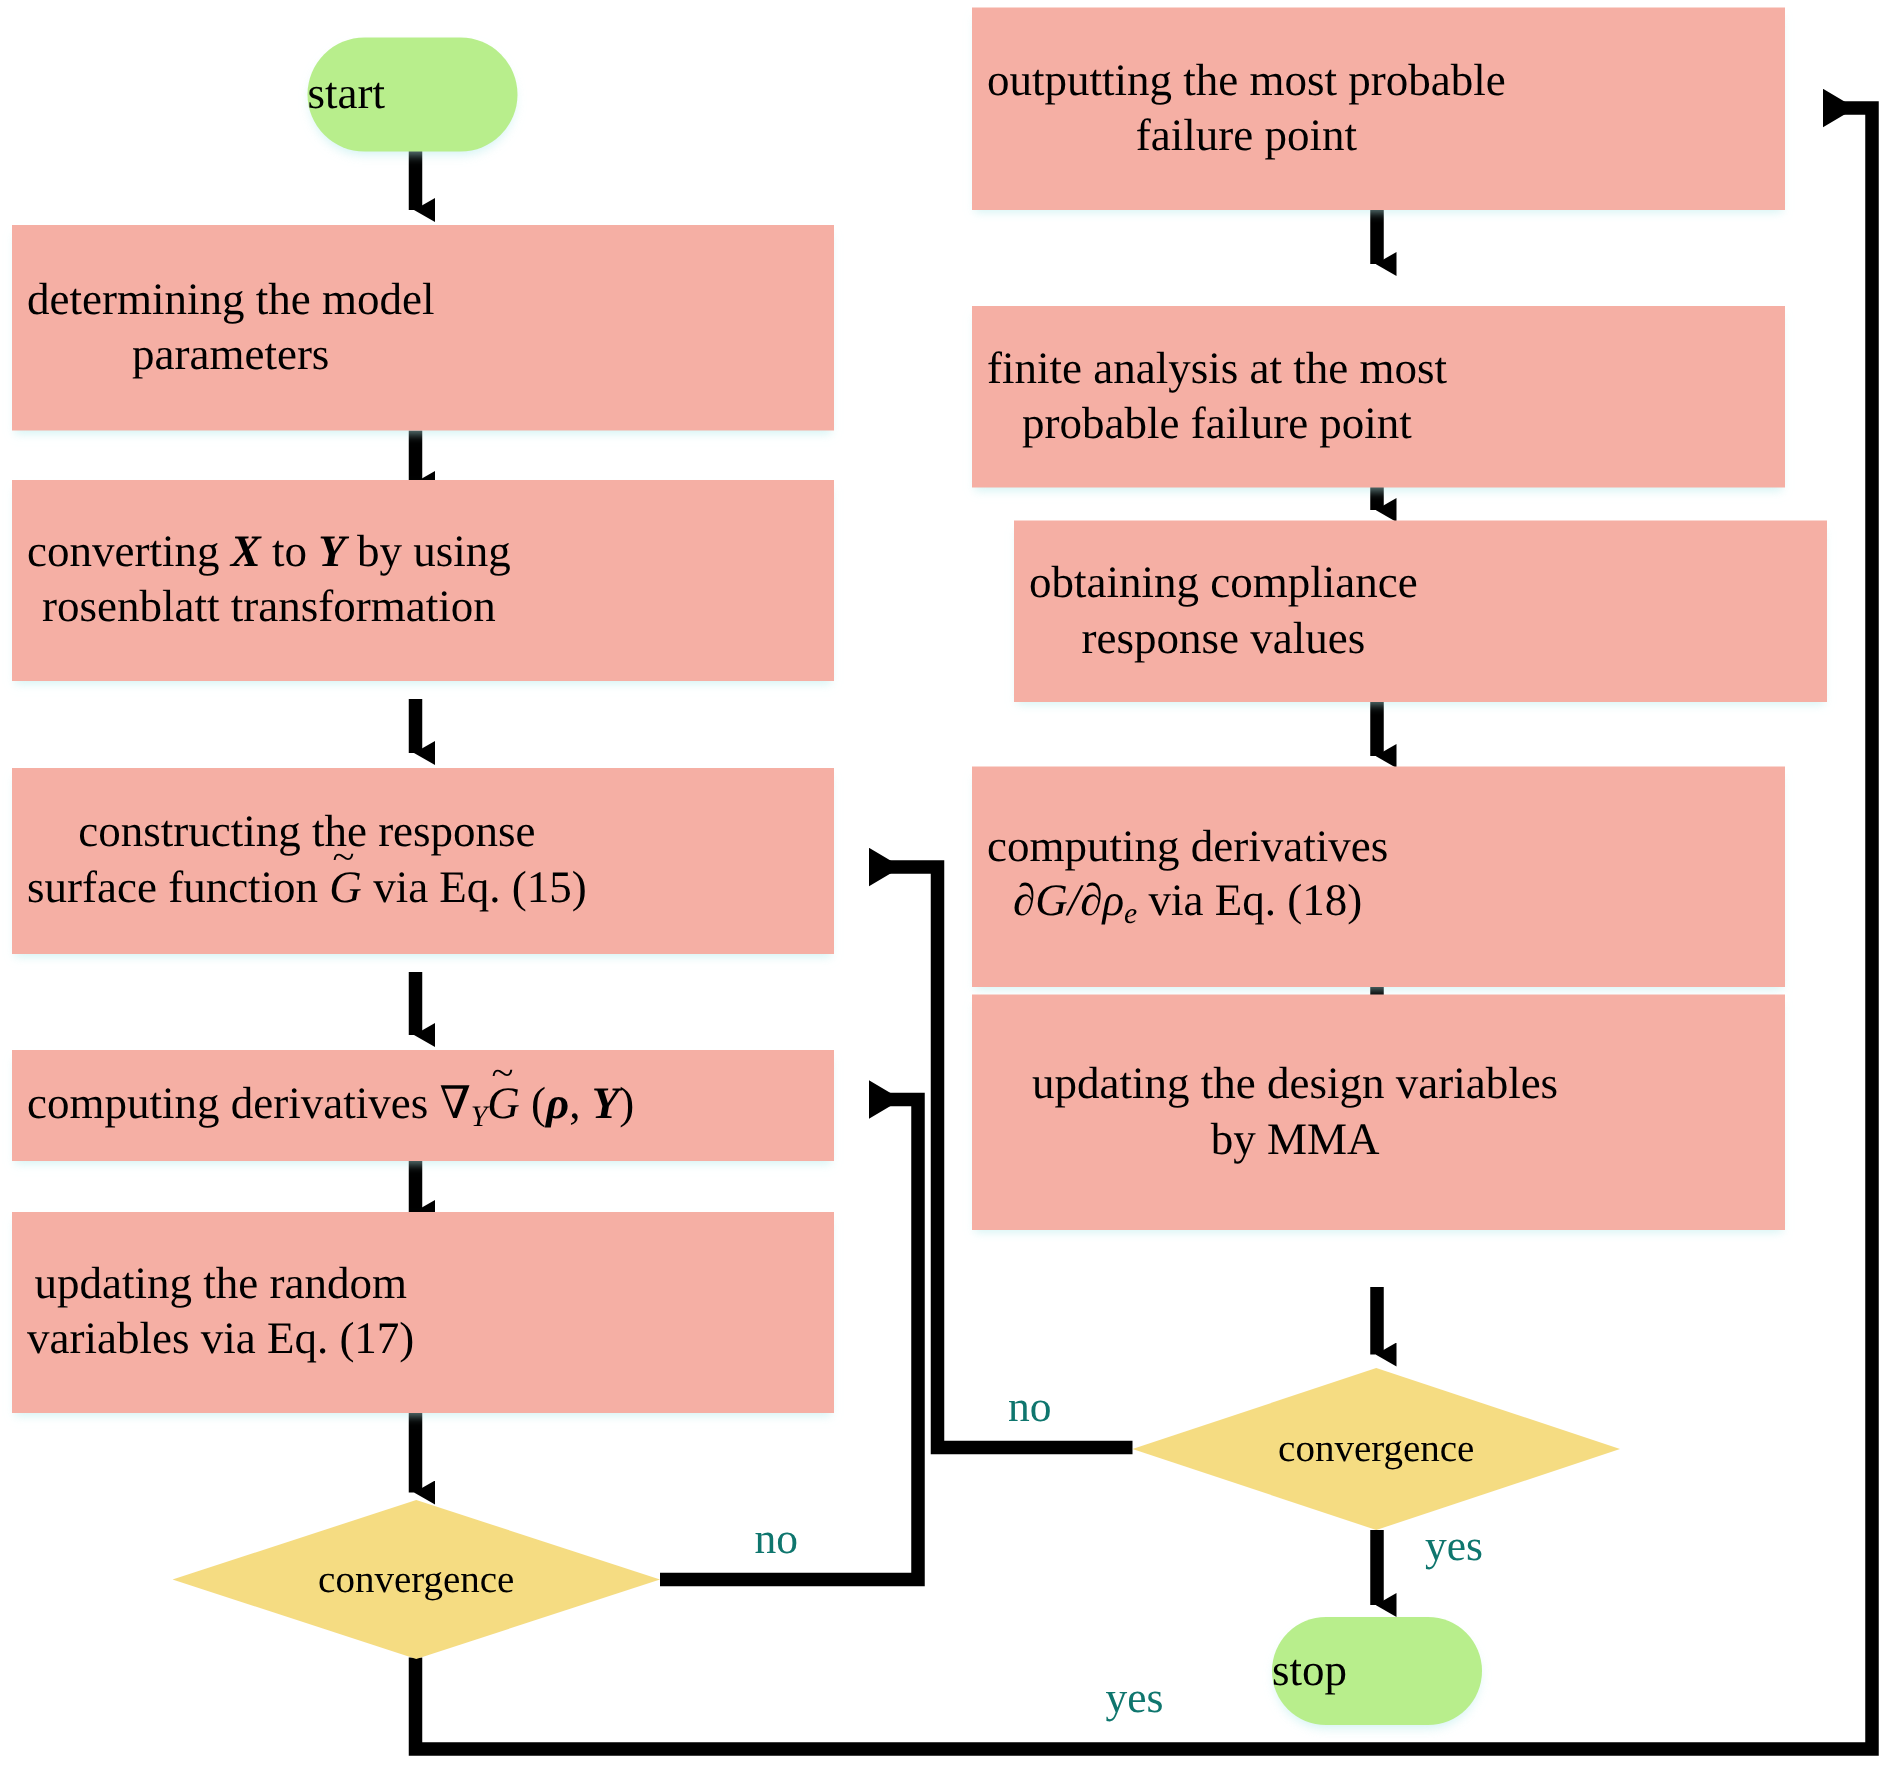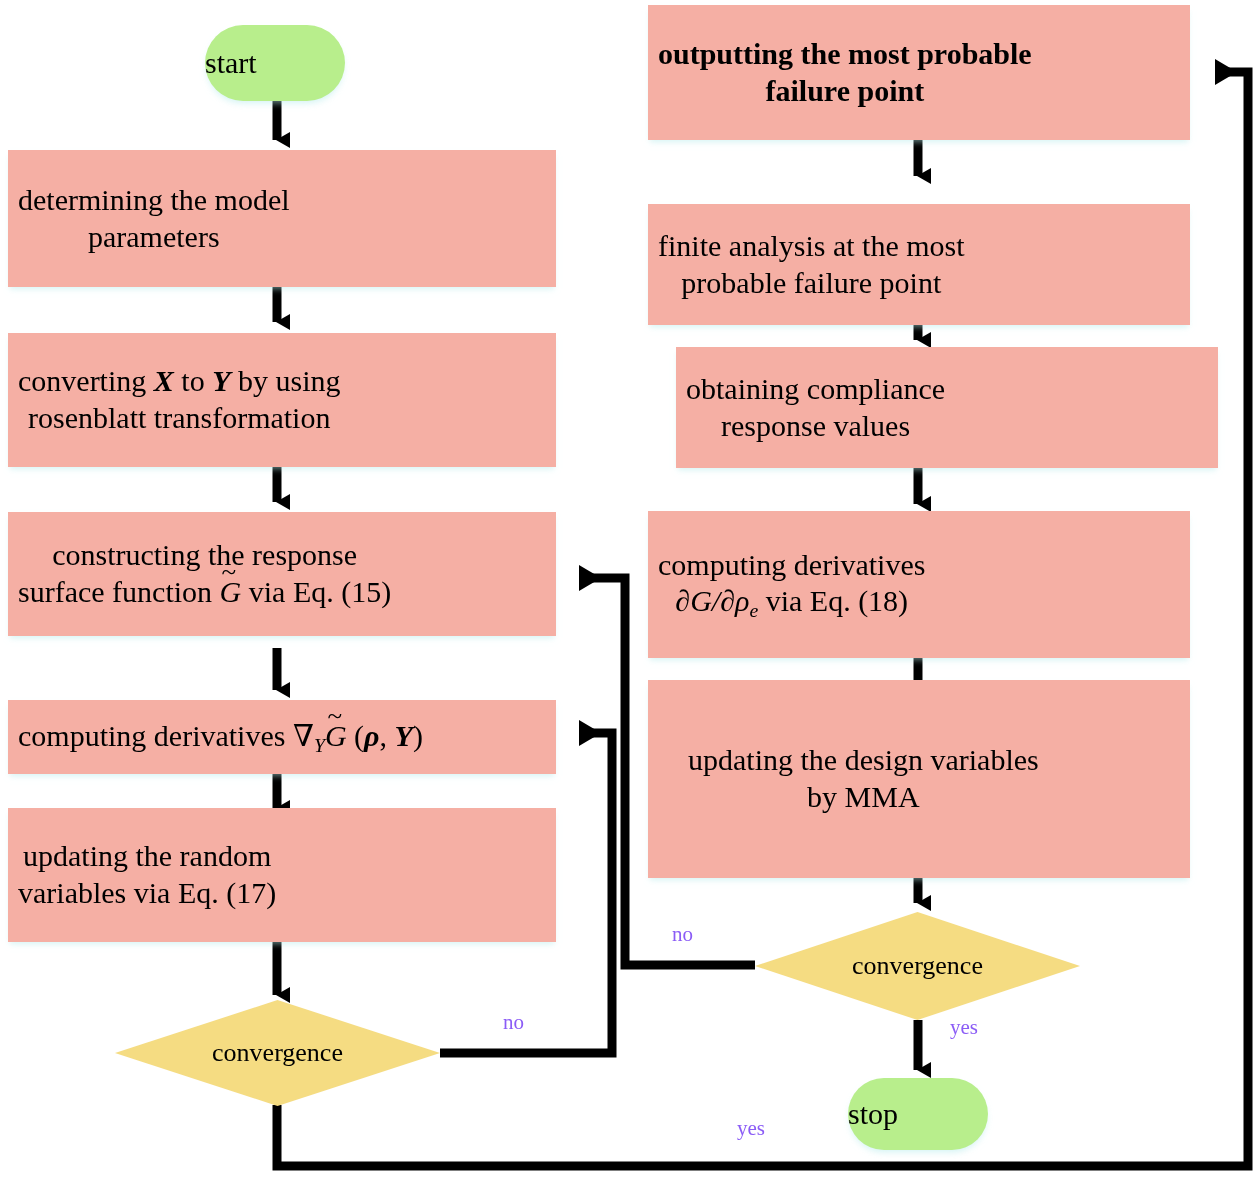--- a/index.html
+++ b/index.html
@@ -51,22 +51,22 @@
     inset: 0;
     display: flex;
     align-items: center;
     justify-content: center;
     font-size: 26px;
     color: #000;
     z-index: 2;
   }
   .edge-label {
     position: absolute;
-    font-size: 21px;
-    color: #8b5cf6;
+    font-size: 29px;
+    color: #0f766e;
     white-space: nowrap;
   }
   svg.wires {
     position: absolute;
     left: 0;
     top: 0;
     width: 1260px;
     height: 1179px;
     pointer-events: none;
   }
@@ -133,21 +133,21 @@
     <span>start</span>
   </div>
 
   <div class="node proc" style="left:8px; top:150px; width:548px; height:137px;">
     <div>
       <div>determining the model</div>
       <div>parameters</div>
     </div>
   </div>
 
-  <div class="node proc" style="left:8px; top:333px; width:548px; height:134px;">
+  <div class="node proc" style="left:8px; top:320px; width:548px; height:134px;">
     <div>
       <div><span>converting </span><span class="mbi">X</span><span> to </span><span class="mbi">Y</span><span> by using</span></div>
       <div>rosenblatt transformation</div>
     </div>
   </div>
 
   <div class="node proc" style="left:8px; top:512px; width:548px; height:124px;">
     <div>
       <div>constructing the response</div>
       <div><span>surface function </span><span class="tilde-g">G</span><span> via Eq. (15)</span></div>
@@ -166,21 +166,21 @@
   </div>
 
   <div class="dec-wrap" style="left:115px; top:1000px; width:325px; height:106px;">
     <div class="dec-shape"></div>
     <div class="dec-label">convergence</div>
   </div>
 
   <div class="edge-label" style="left:503px; top:1010px;">no</div>
   <div class="edge-label" style="left:737px; top:1116px;">yes</div>
 
-  <div class="node proc" style="left:648px; top:5px; width:542px; height:135px;font-weight:bold;">
+  <div class="node proc" style="left:648px; top:5px; width:542px; height:135px;">
     <div>
       <div>outputting the most probable</div>
       <div>failure point</div>
     </div>
   </div>
 
   <div class="node proc" style="left:648px; top:183px; width:542px; height:121px;margin-top:21px;">
     <div>
       <div>finite analysis at the most</div>
       <div>probable failure point</div>
@@ -194,21 +194,21 @@
     </div>
   </div>
 
   <div class="node proc" style="left:648px; top:511px; width:542px; height:147px;">
     <div>
       <div>computing derivatives</div>
       <div><span class="mi">∂</span><span class="mi">G</span><span class="mi">/</span><span class="mi">∂</span><span class="mi">ρ</span><span class="sub">e</span><span> via Eq. (18)</span></div>
     </div>
   </div>
 
-  <div class="node proc" style="left:648px; top:680px; width:542px; height:198px;padding-left:40px;">
+  <div class="node proc" style="left:648px; top:663px; width:542px; height:157px;padding-left:40px;">
     <div>
       <div>updating the design variables</div>
       <div>by MMA</div>
     </div>
   </div>
 
   <div class="dec-wrap" style="left:755px; top:912px; width:325px; height:108px;">
     <div class="dec-shape"></div>
     <div class="dec-label">convergence</div>
   </div>

